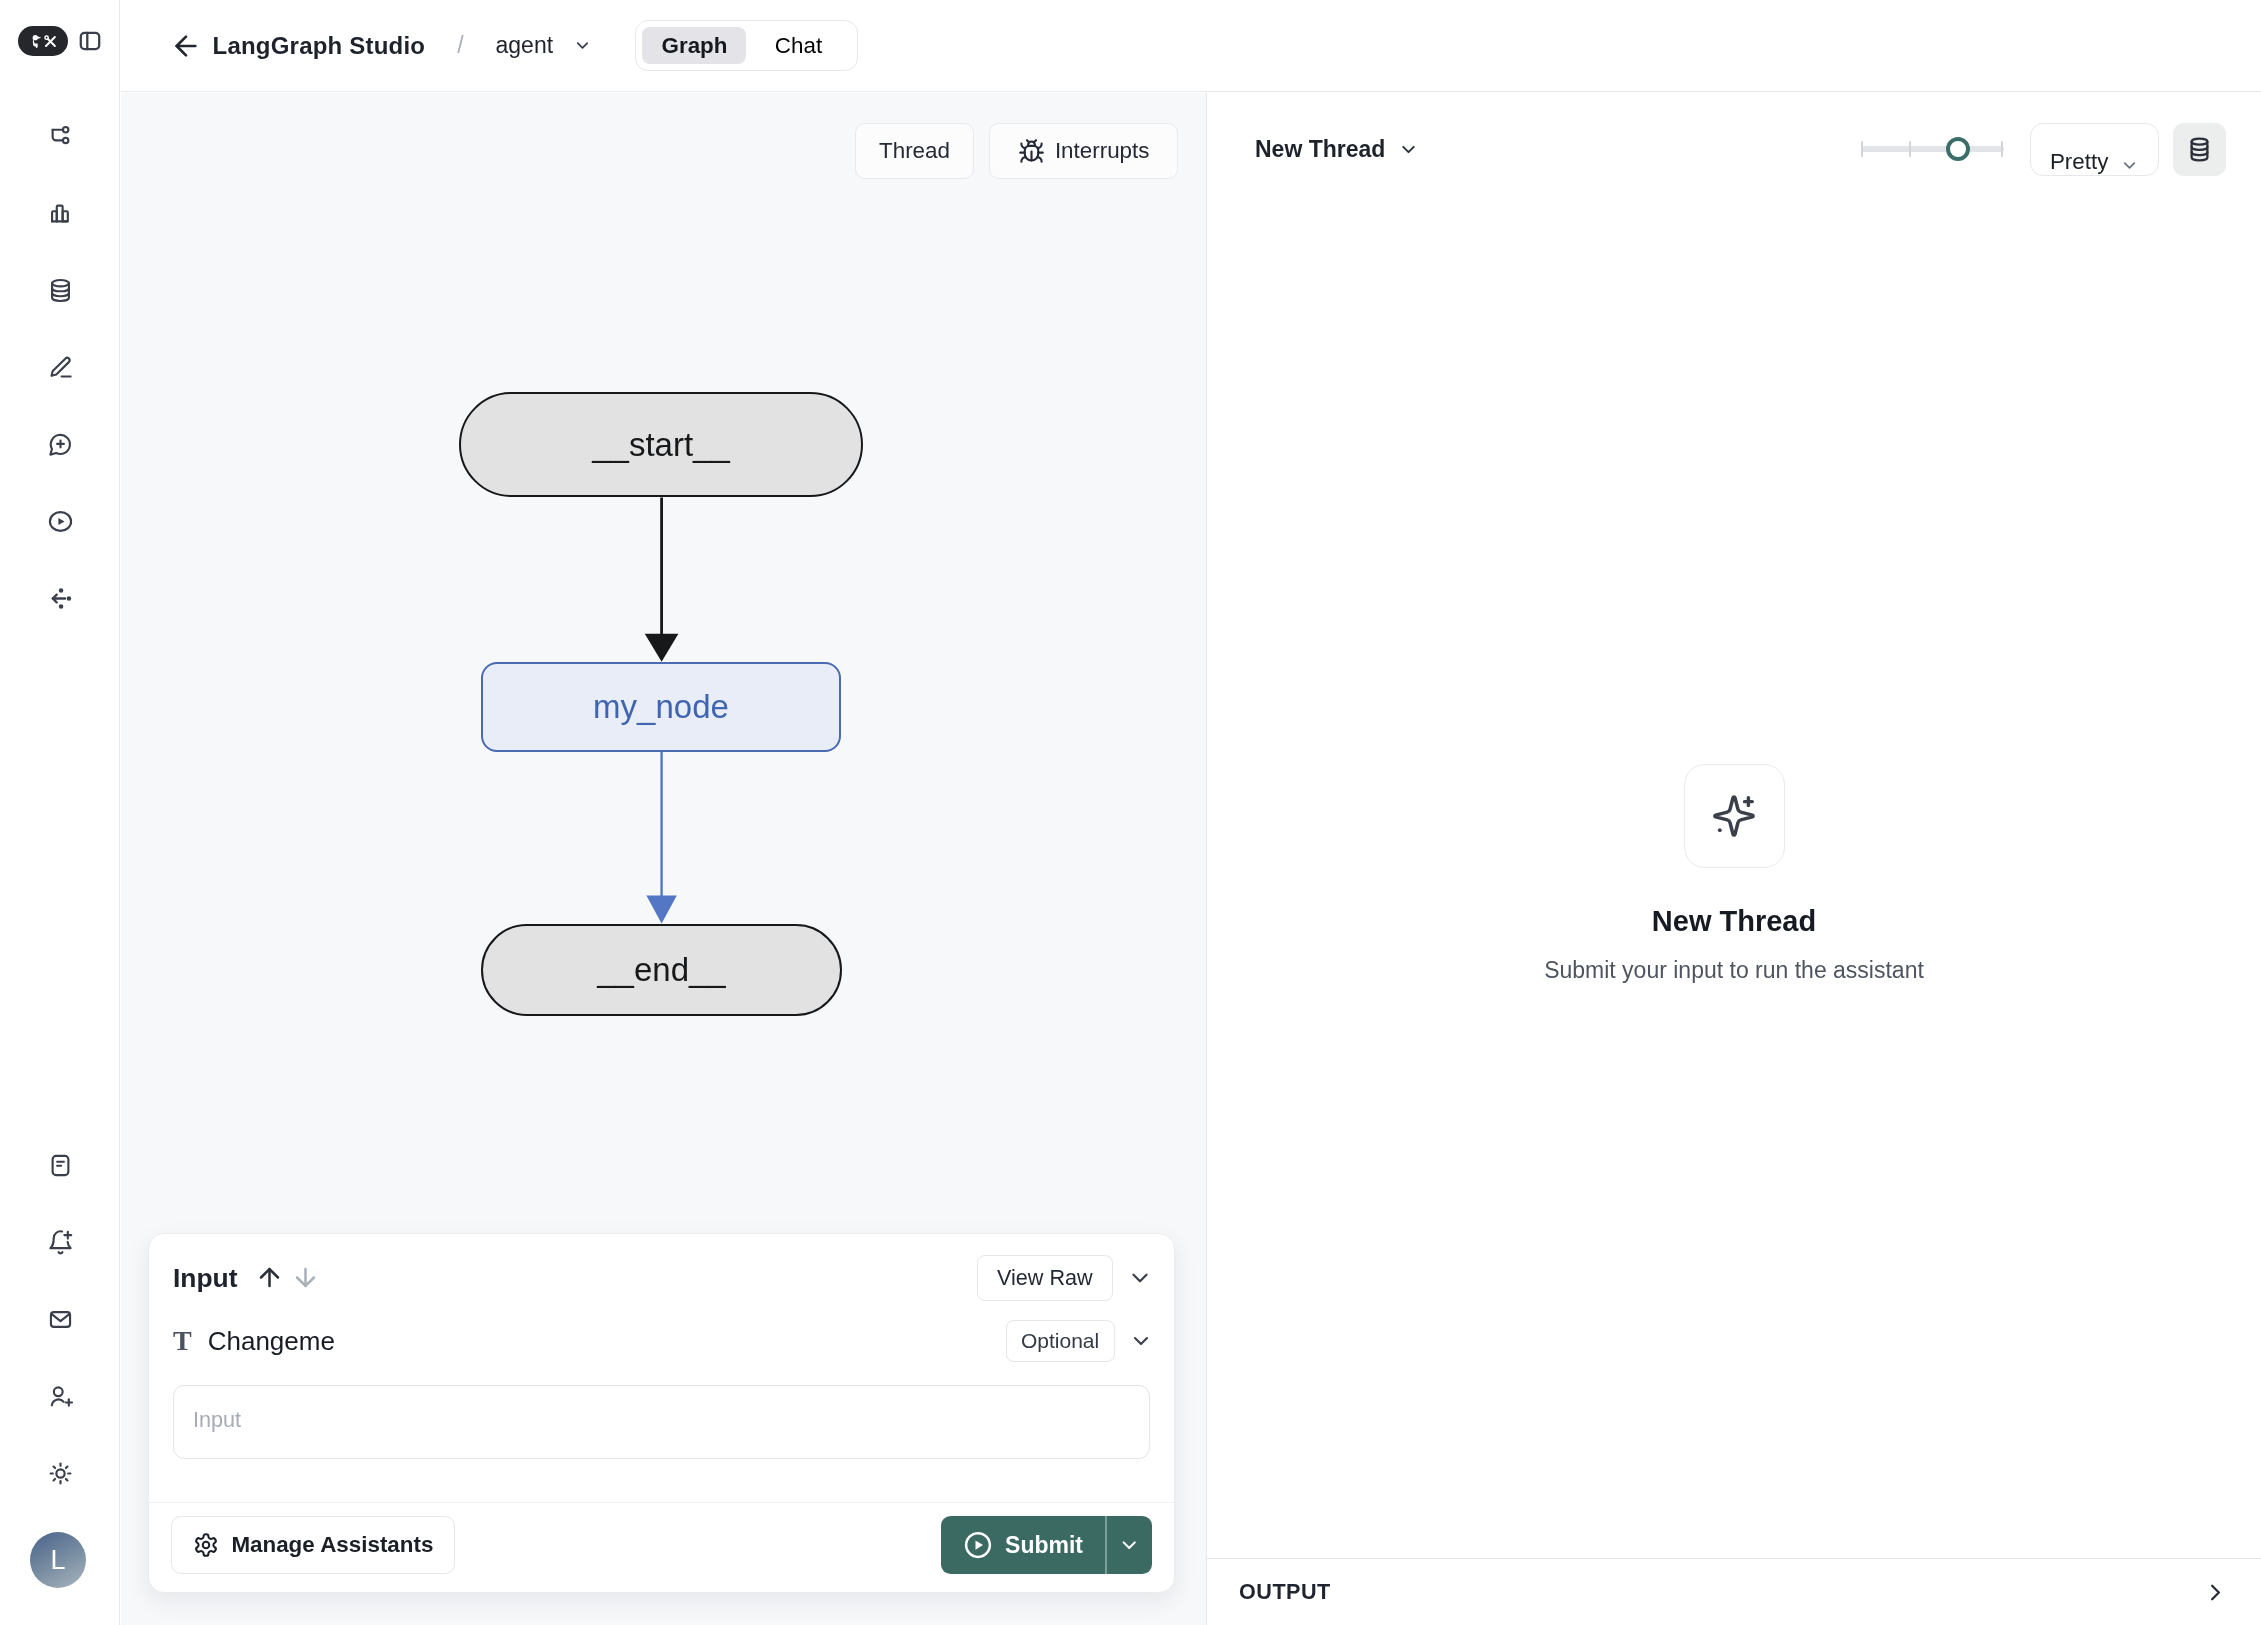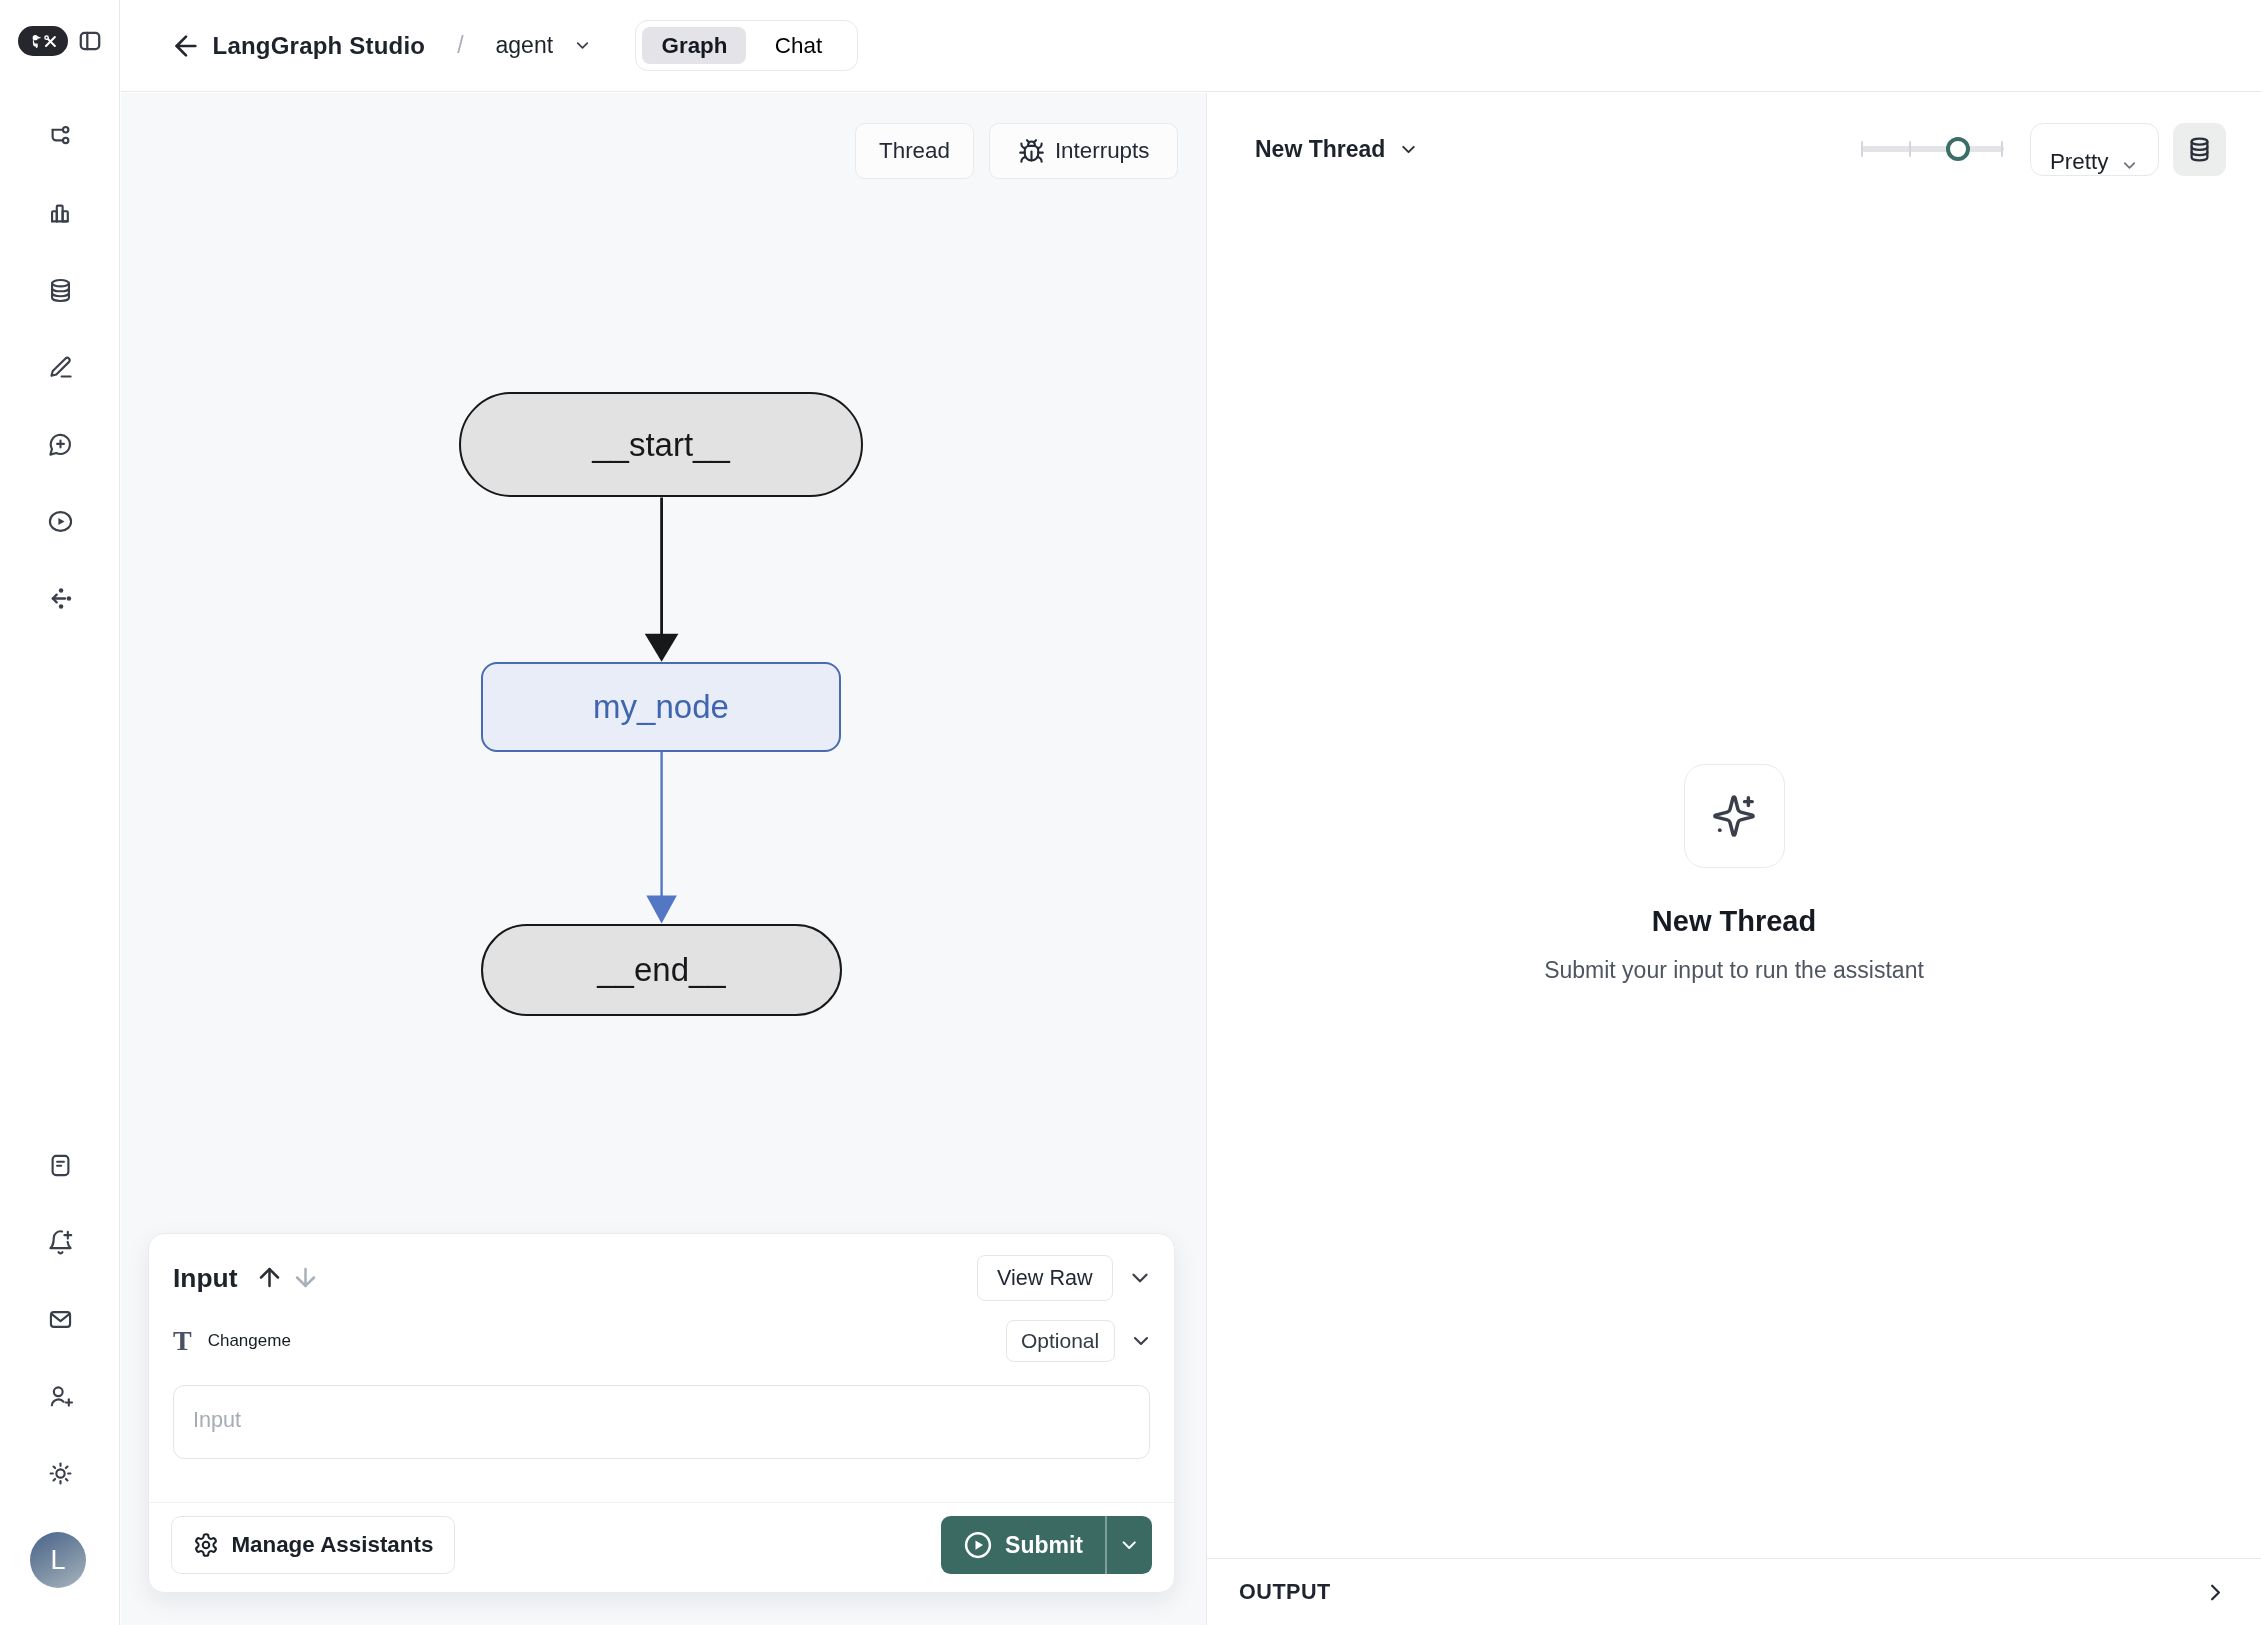--- a/index.html
+++ b/index.html
@@ -67,21 +67,21 @@
   
   .input-panel{position:absolute;left:27px;top:1140px;width:1027px;height:360px;background:#fff;border:0.8px solid #ececf0;
     border-radius:16px;box-shadow:0 8px 24px rgba(20,24,40,.08);z-index:3}
   .ip-head{position:absolute;left:24px;right:21px;top:21px;display:flex;align-items:center}
   .ip-title{font-size:26.4px;font-weight:700;margin-right:17.6px}
   .sort-btn{width:30px;height:30px;margin-right:6.4px;cursor:pointer}
   .viewraw-btn{height:46px;padding:0 19px;border:1.2px solid #e5e6ea;border-radius:8px;background:#fff;
     font-size:21.6px;color:#242936;display:flex;align-items:center;cursor:pointer;margin-right:14.4px}
   .ip-field{position:absolute;left:24px;right:21px;top:86px;display:flex;align-items:center}
   .type-ic{font-family:"Liberation Serif","DejaVu Serif",serif;font-size:28px;font-weight:600;color:#4a5160;margin-right:16px}
-  .field-label{font-size:17px;font-weight:500;color:#181c24}
+  .field-label{font-size:26px;font-weight:500;color:#181c24}
   .optional-badge{height:42px;padding:0 14.4px;border:1.2px solid #e5e6ea;border-radius:8px;font-size:21px;color:#333a46;
     display:flex;align-items:center;margin-right:14.4px}
   .ip-textarea{position:absolute;left:24px;right:24px;top:151px;height:74px;border:1.2px solid #e3e4e9;border-radius:11.2px;
     font-family:inherit;font-size:21.6px;padding:21px 19px;color:var(--ink);resize:none;outline:none;background:#fff}
   .ip-textarea::placeholder{color:#a6abb5}
   .ip-footer{position:absolute;left:0;right:0;bottom:0;height:90px;border-top:0.8px solid #eef0f3;
     display:flex;align-items:center;padding:0 22.4px 4.8px 22.4px;border-radius:0 0 16px 16px}
   .manage-btn{height:58px;padding:0 21px;display:flex;align-items:center;gap:12px;background:#fff;border:1.2px solid #e5e6ea;
     border-radius:9.6px;font-size:22.4px;font-weight:600;color:#1b2028;cursor:pointer}
   .submit-wrap{display:flex;height:58px;border-radius:9.6px;overflow:hidden;background:var(--teal);color:#fff}

